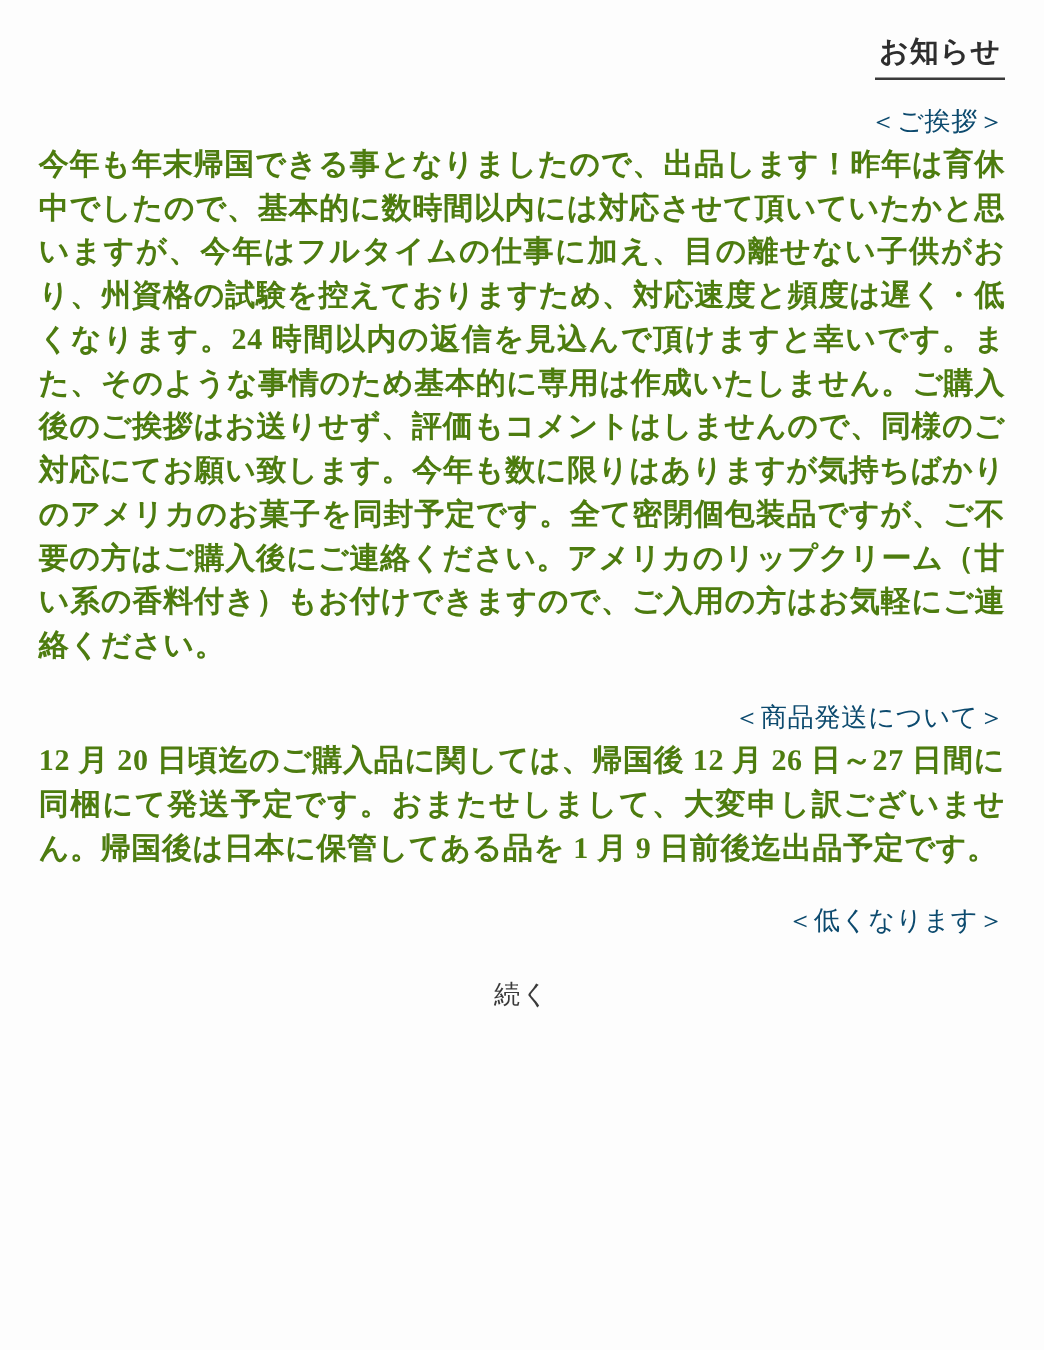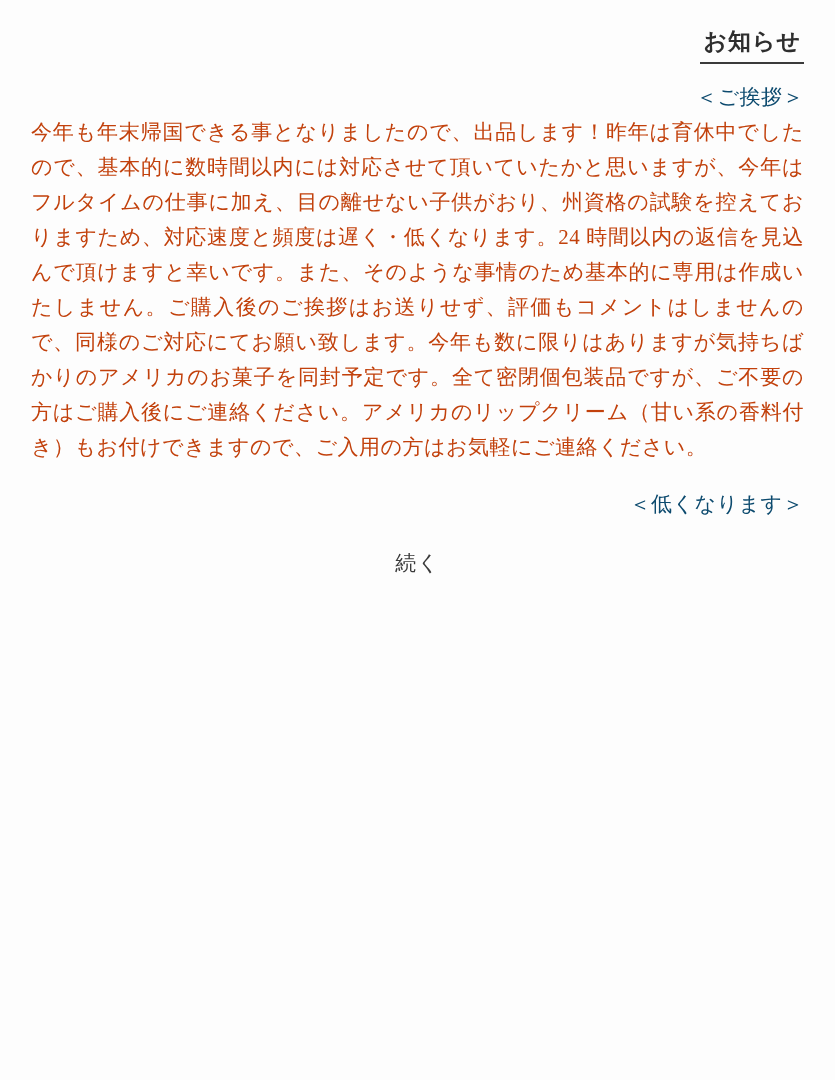--- a/index.html
+++ b/index.html
@@ -35,26 +35,27 @@
   .section + .section { margin-top: 22px; }
   .heading {
     font-size: 21px;
     line-height: 35px;
     letter-spacing: 0.5px;
     color: #0c4a6e;
     text-align: right;
   }
   .para {
     margin: 0;
-    font-size: 21px;
+    font-size: 24px;
     line-height: 35px;
     letter-spacing: 0.5px;
     text-align: justify;
     text-justify: inter-ideograph;
-    color: #c2410c;
+    color: #4d7c0f;
+    font-weight: bold;
   }
   .para + .para { margin-top: 22px; }
   .footer {
     margin-top: 24px;
     text-align: center;
     font-size: 21px;
     line-height: 35px;
     letter-spacing: 1px;
     color: #3a3a3a;
   }
@@ -65,20 +66,22 @@
 <div class="page">
 
   <h1 class="title"><span class="title-text">お知らせ</span></h1>
 
   <div class="section">
     <div class="heading">＜ご挨拶＞</div>
     <p class="para">今年も年末帰国できる事となりましたので、出品します！昨年は育休中でしたので、基本的に数時間以内には対応させて頂いていたかと思いますが、今年はフルタイムの仕事に加え、目の離せない子供がおり、州資格の試験を控えておりますため、対応速度と頻度は遅く・低くなります。24 時間以内の返信を見込んで頂けますと幸いです。また、そのような事情のため基本的に専用は作成いたしません。ご購入後のご挨拶はお送りせず、評価もコメントはしませんので、同様のご対応にてお願い致します。今年も数に限りはありますが気持ちばかりのアメリカのお菓子を同封予定です。全て密閉個包装品ですが、ご不要の方はご購入後にご連絡ください。アメリカのリップクリーム（甘い系の香料付き）もお付けできますので、ご入用の方はお気軽にご連絡ください。</p>
   </div>
 
   <div class="section">
+    <div class="heading">＜商品発送について＞</div>
+    <p class="para">12 月 20 日頃迄のご購入品に関しては、帰国後 12 月 26 日～27 日間に同梱にて発送予定です。おまたせしまして、大変申し訳ございません。帰国後は日本に保管してある品を 1 月 9 日前後迄出品予定です。</p>
   </div>
 
   <div class="section">
     <div class="heading">＜低くなります＞</div>
   </div>
 
   <div class="footer">続く</div>
 
 </div>
 

